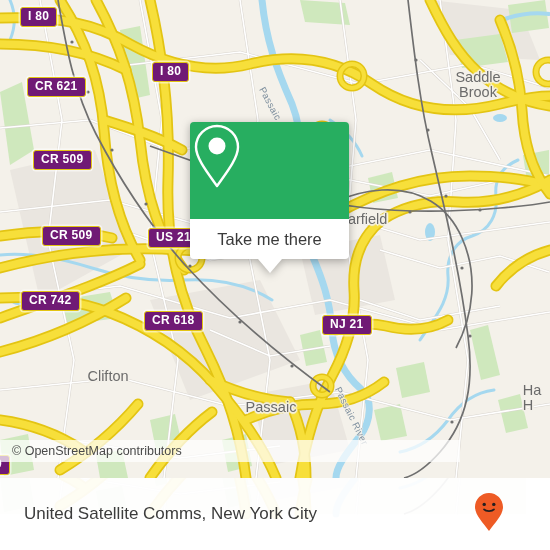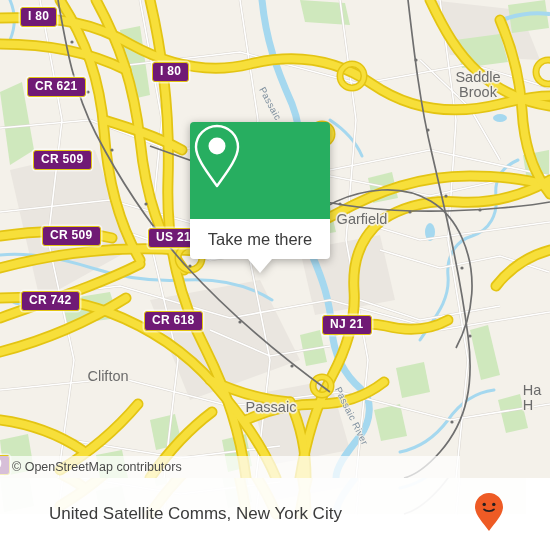--- a/index.html
+++ b/index.html
@@ -59,21 +59,21 @@
     padding: 2px 7px 3px 7px;
     white-space: nowrap;
     line-height: 13px;
     box-shadow: 0 0 0 1.5px rgba(255,255,255,.55);
   }
 
   
   .popup {
     position: absolute;
     left: 190px; top: 122px;
-    width: 140px;
+    width: 159px;
     filter: drop-shadow(0 2px 4px rgba(0,0,0,.30));
   }
   .popup-top {
     height: 97px;
     background: #27ae60;
     border-radius: 4px 4px 0 0;
     display: flex; align-items: center; justify-content: center;
   }
   .popup-bottom {
     height: 40px;
@@ -89,37 +89,36 @@
     margin-left: -12px;
     width: 0; height: 0;
     border-left: 12px solid transparent;
     border-right: 12px solid transparent;
     border-top: 14px solid #ffffff;
   }
 
   
   .attribution {
     position: absolute;
-    left: 0; bottom: 0;
+    left: 0; bottom: 16px;
     width: 460px; height: 22px;
     background: rgba(255,255,255,.72);
     display: flex; align-items: center;
     padding-left: 12px;
     font-size: 12.5px;
     color: #4a4a4a;
   }
 
   
   .footer {
     position: absolute;
     left: 0; top: 478px;
     width: 526px; height: 72px;
     background: #ffffff;
     overflow: hidden;
-    padding-left: 25px;
   }
   .footer-watermark {
     position: absolute; left: 0; top: -478px;
     width: 550px; height: 550px;
     opacity: .055;
     pointer-events: none;
   }
   .footer-inner {
     position: relative;
     width: 100%; height: 100%;

